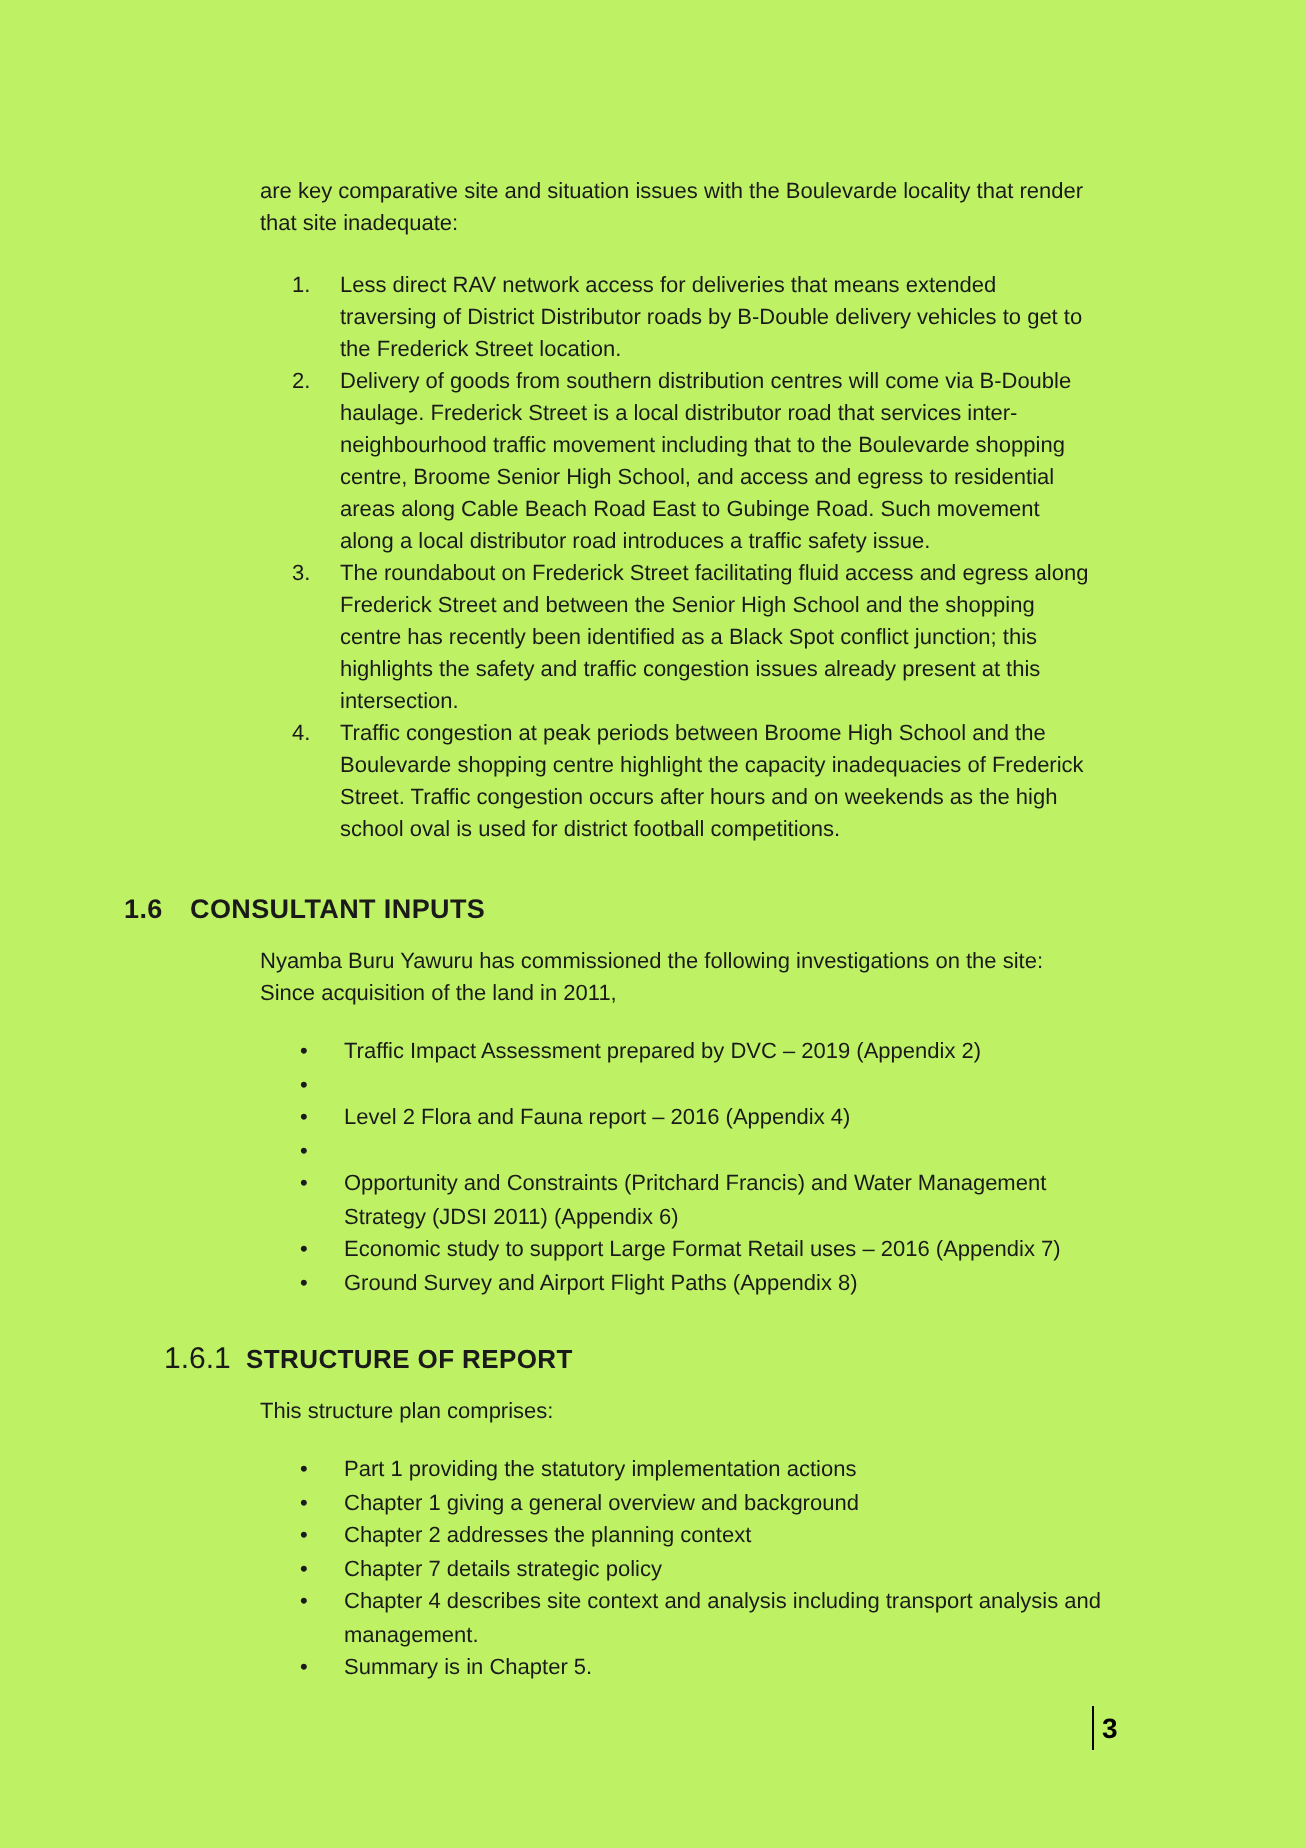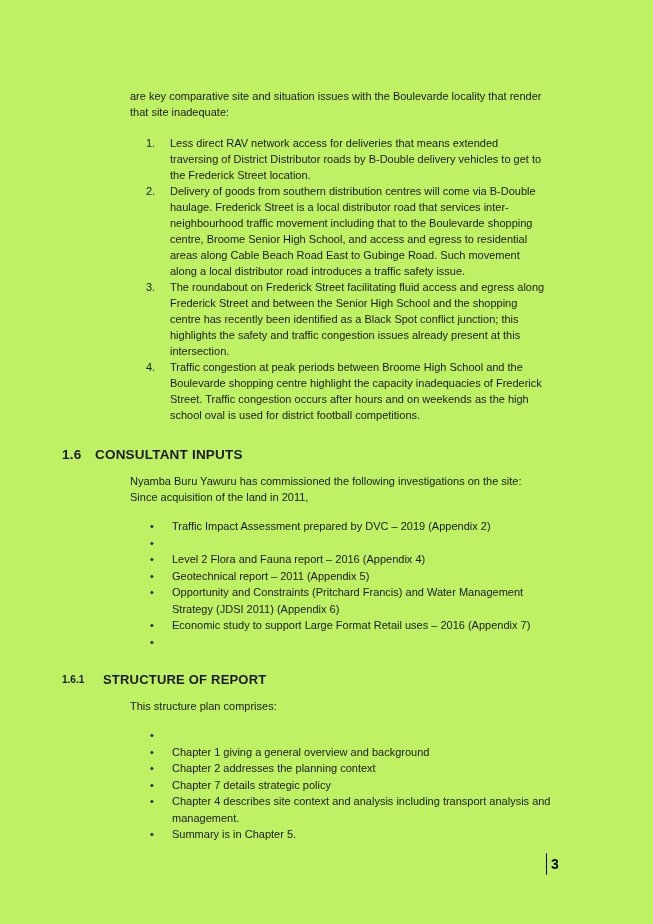--- a/index.html
+++ b/index.html
@@ -58,22 +58,23 @@
   .bitem .txt { width: 380px; }
   .h2 {
     display: flex;
     margin-top: 21px;
     margin-left: 62px;
     line-height: 17px;
   }
   .h2 .hnum {
     flex: none;
     width: 41px;
-    font-size: 10px;
-    font-weight: bold;
+    font-size: 15px;
+    font-weight: normal;
+    margin-left: 20px;
   }
   .h2 .htitle {
     font-size: 13px;
     font-weight: bold;
     letter-spacing: 0.2px;
   }
   .footer-pagenum {
     position: absolute;
     top: 853px;
     left: 546px;
@@ -136,45 +137,46 @@
     </div>
     <div class="bitem">
       <span class="bmark">•</span>
     </div>
     <div class="bitem">
       <span class="bmark">•</span>
       <span class="txt">Level 2 Flora and Fauna report – 2016 (Appendix 4)</span>
     </div>
     <div class="bitem">
       <span class="bmark">•</span>
-      <span class="txt">Geotechnical report – 2011 (Appendix 5)</span>
     </div>
     <div class="bitem">
       <span class="bmark">•</span>
       <span class="txt">Opportunity and Constraints (Pritchard Francis) and Water Management Strategy (JDSI 2011) (Appendix 6)</span>
     </div>
     <div class="bitem">
       <span class="bmark">•</span>
       <span class="txt">Economic study to support Large Format Retail uses – 2016 (Appendix 7)</span>
     </div>
     <div class="bitem">
       <span class="bmark">•</span>
+      <span class="txt">Ground Survey and Airport Flight Paths  (Appendix 8)</span>
     </div>
   </div>
 
   <div class="h2">
     <span class="hnum">1.6.1</span>
     <span class="htitle">STRUCTURE OF REPORT</span>
   </div>
 
   <div class="sec-para">This structure plan comprises:</div>
 
   <div class="blist">
     <div class="bitem">
       <span class="bmark">•</span>
+      <span class="txt">Part 1 providing the statutory implementation actions</span>
     </div>
     <div class="bitem">
       <span class="bmark">•</span>
       <span class="txt">Chapter 1 giving a general overview and background</span>
     </div>
     <div class="bitem">
       <span class="bmark">•</span>
       <span class="txt">Chapter 2 addresses the planning context</span>
     </div>
     <div class="bitem">

